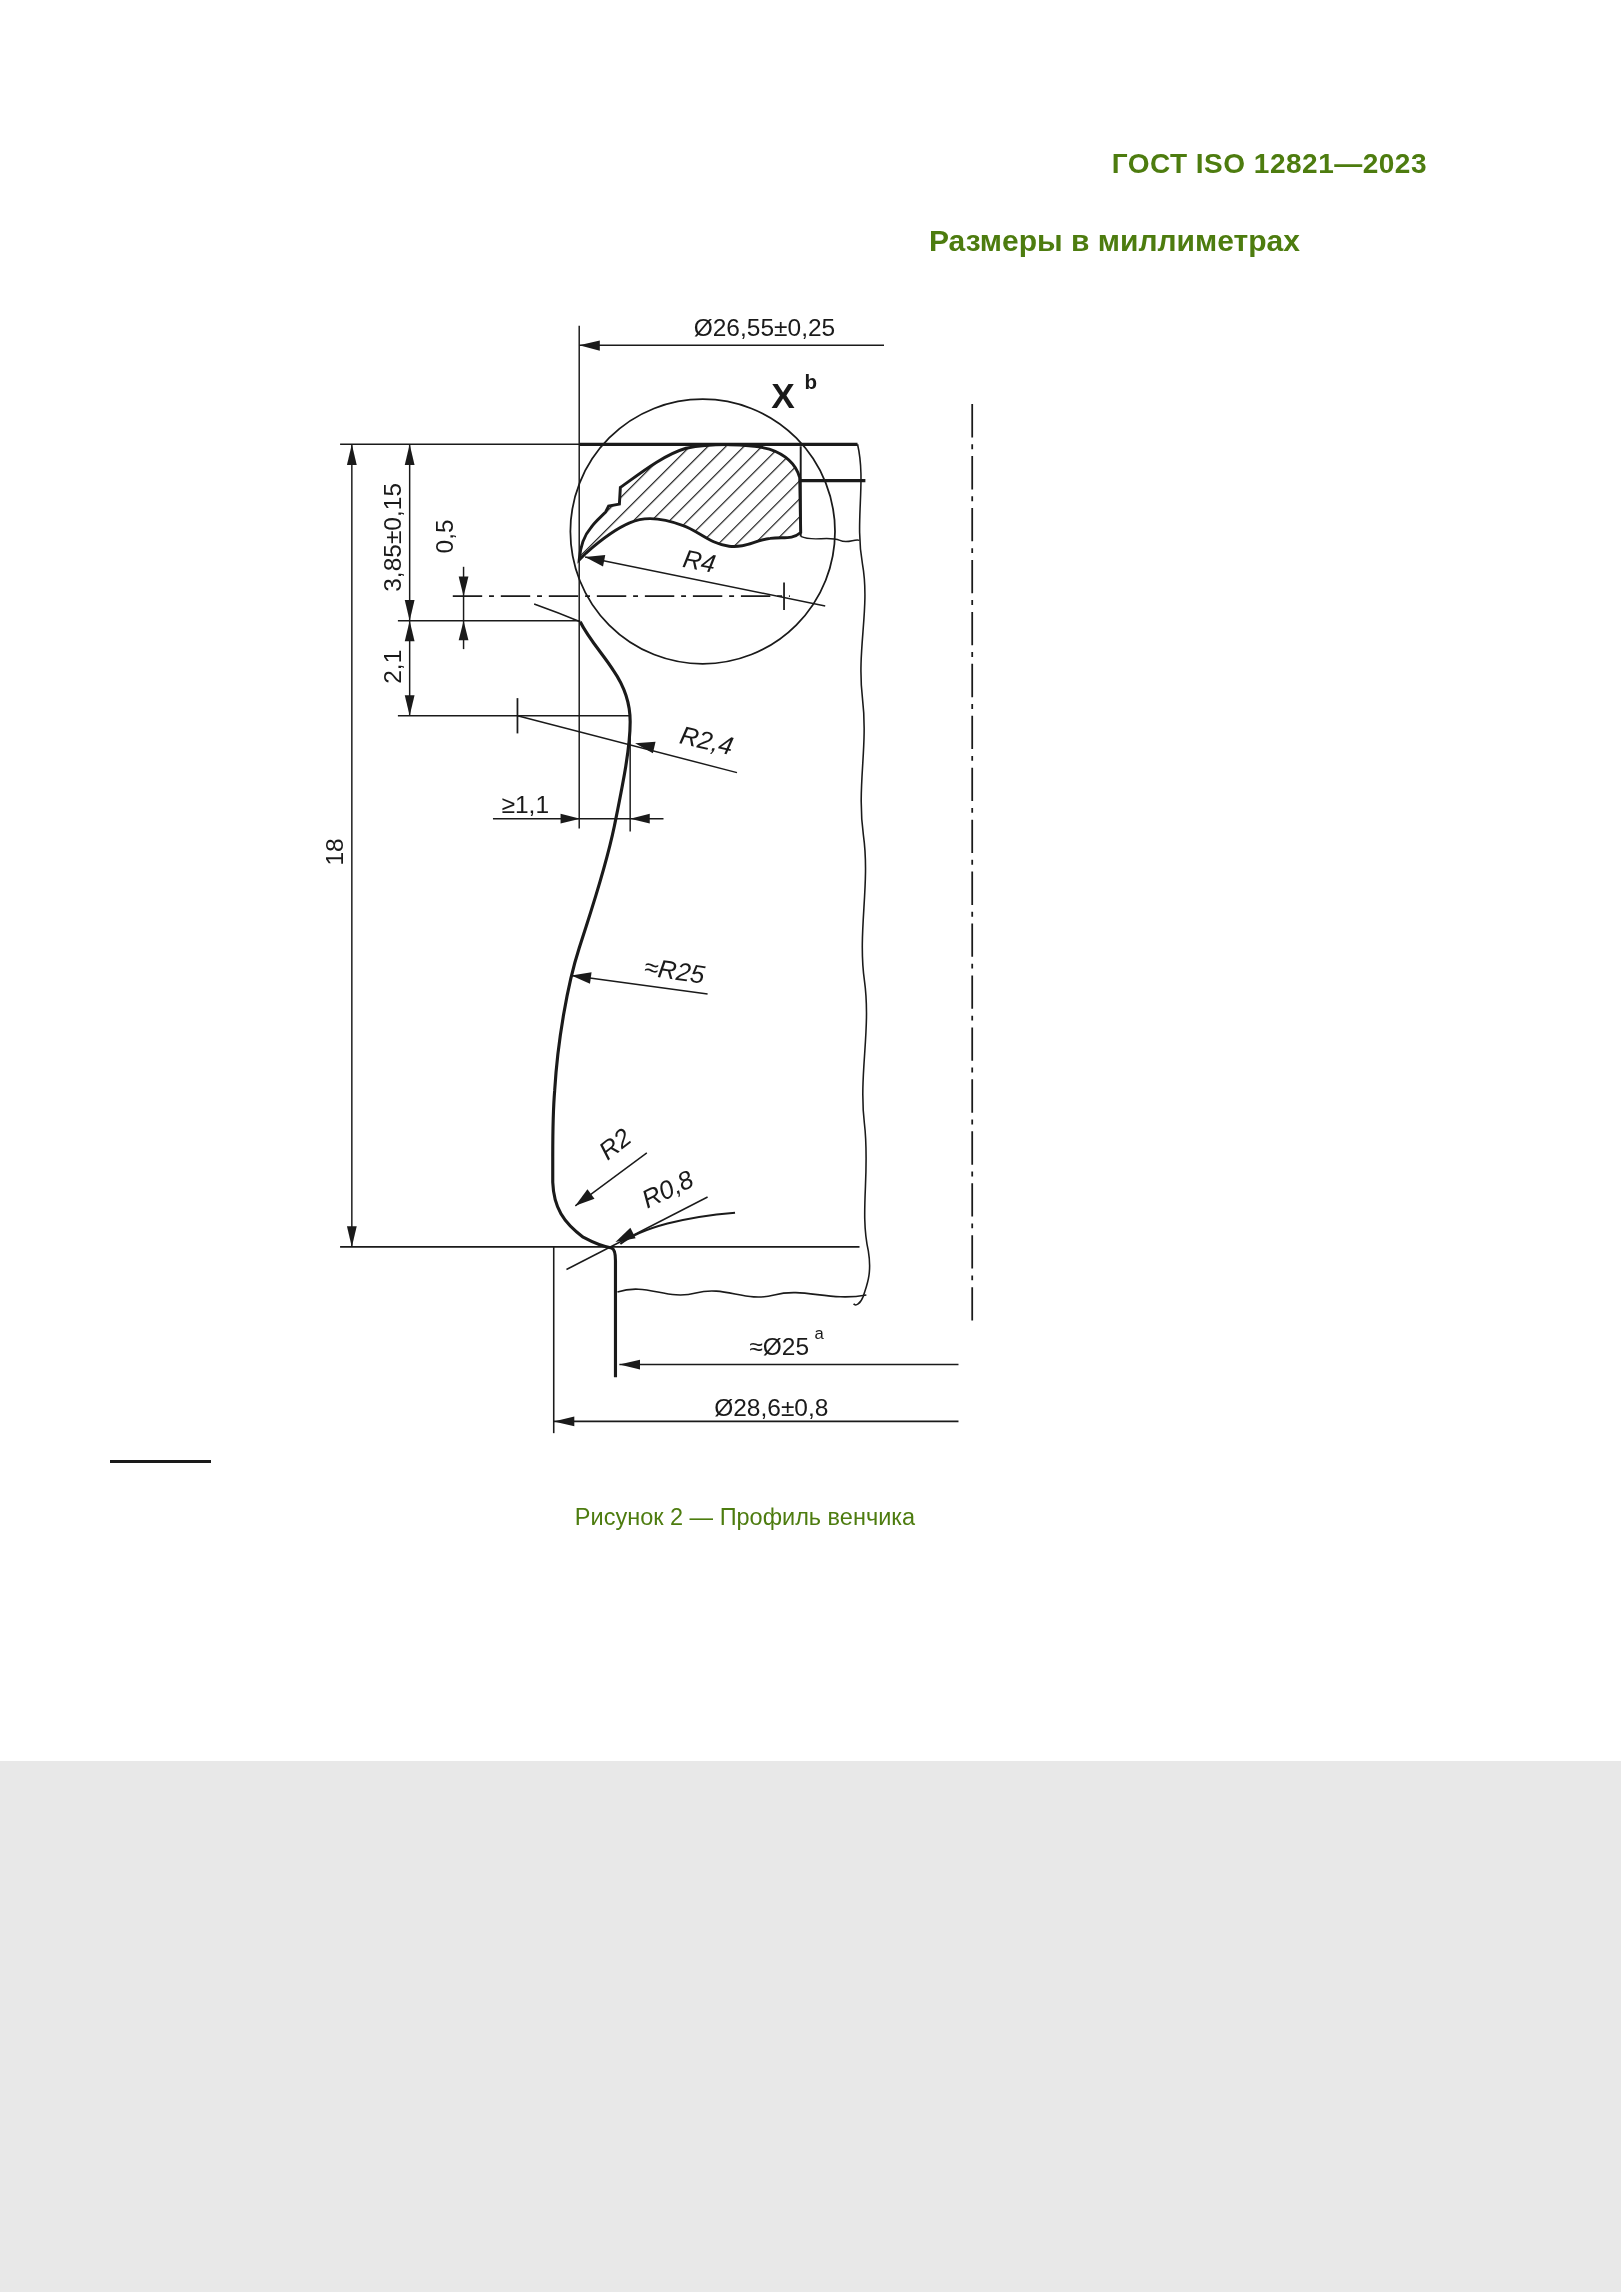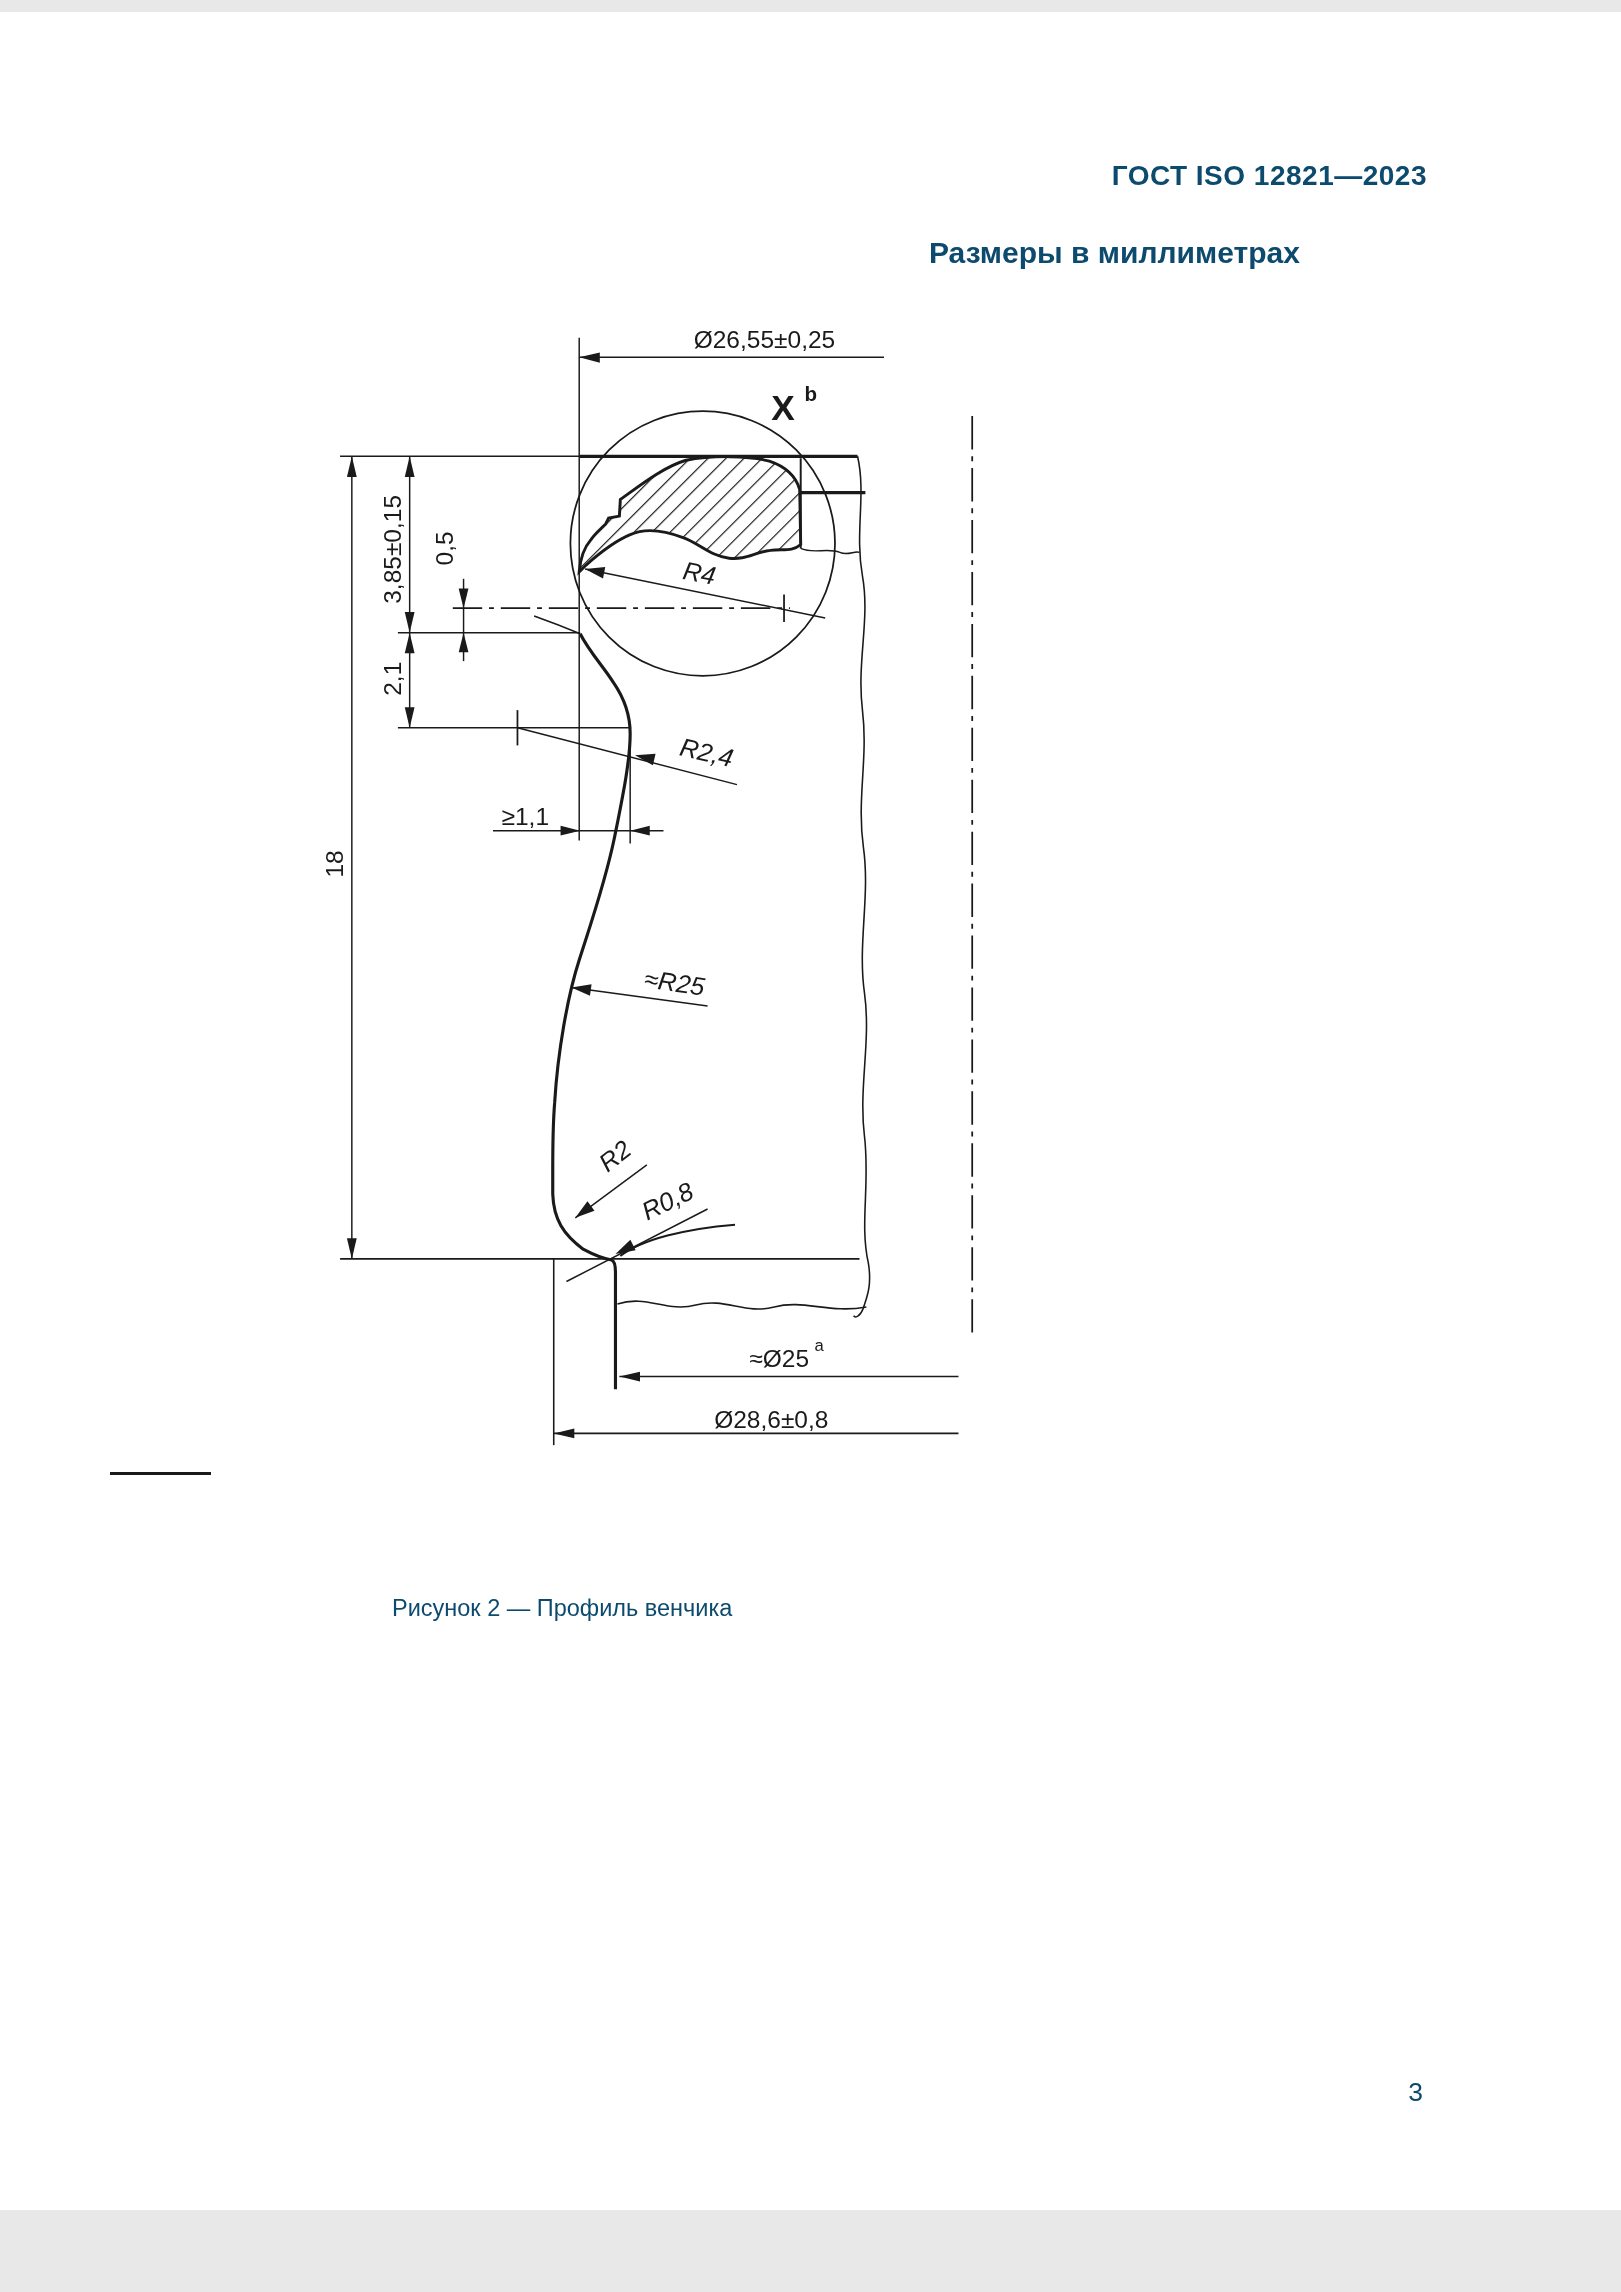--- a/index.html
+++ b/index.html
@@ -1,33 +1,33 @@
 <!DOCTYPE html>
 <html><head>
 <meta charset="utf-8">
 <style>
   html,body{margin:0;padding:0;background:#e8e8e8;}
   .page{
-    position:relative;width:1621px;height:2198px;background:#ffffff;
-    font-family:"Liberation Sans", sans-serif;color:#0c4a6e;overflow:hidden;
-    margin:12px auto;
+    position:relative;width:1621px;height:1761px;background:#ffffff;
+    font-family:"Liberation Sans", sans-serif;color:#4d7c0f;overflow:hidden;
+    margin:0 auto;
   }
   .doc-header{
     position:absolute;left:980px;top:148px;width:447px;
     font-size:28px;font-weight:bold;text-align:right;letter-spacing:0.5px;
   }
   .units-note{
     position:absolute;left:929px;top:224px;
     font-size:30px;font-weight:bold;
   }
   .figure-svg{position:absolute;left:0;top:0;}
   .fn-rule{position:absolute;left:110px;top:1460px;width:101px;height:2.5px;background:#1a1a1a;}
   .footnotes{position:absolute;left:152px;top:1481px;font-size:22.5px;line-height:32px;}
   .footnotes sup{font-size:16.7px;vertical-align:super;line-height:0;margin-right:5.9px;}
-  .caption{position:absolute;left:392px;top:1583px;width:706px;text-align:left;font-size:23.5px;}
+  .caption{position:absolute;left:392px;top:1504px;width:706px;text-align:center;font-size:23.5px;}
   .page-number{position:absolute;left:1386px;top:2065px;width:59px;text-align:center;font-size:26.5px;}
   svg text{font-family:"Liberation Sans", sans-serif;fill:#1a1a1a;}
   .dim{font-size:25px;}
   .rad{font-size:26px;font-style:italic;}
   .xlabel{font-size:36px;font-weight:bold;}
   .xsup{font-size:21px;font-weight:bold;}
   .supsmall{font-size:17px;}
 </style>
 </head>
 <body>

